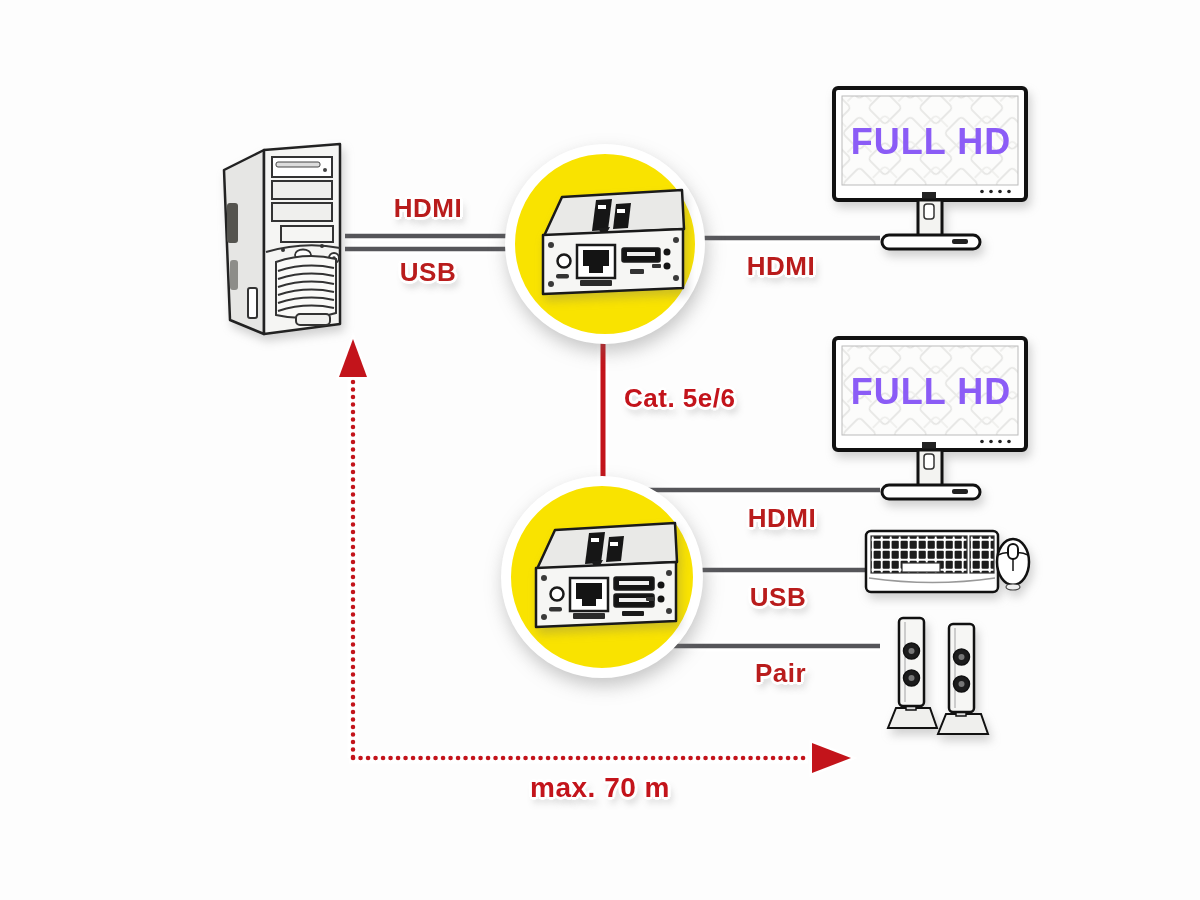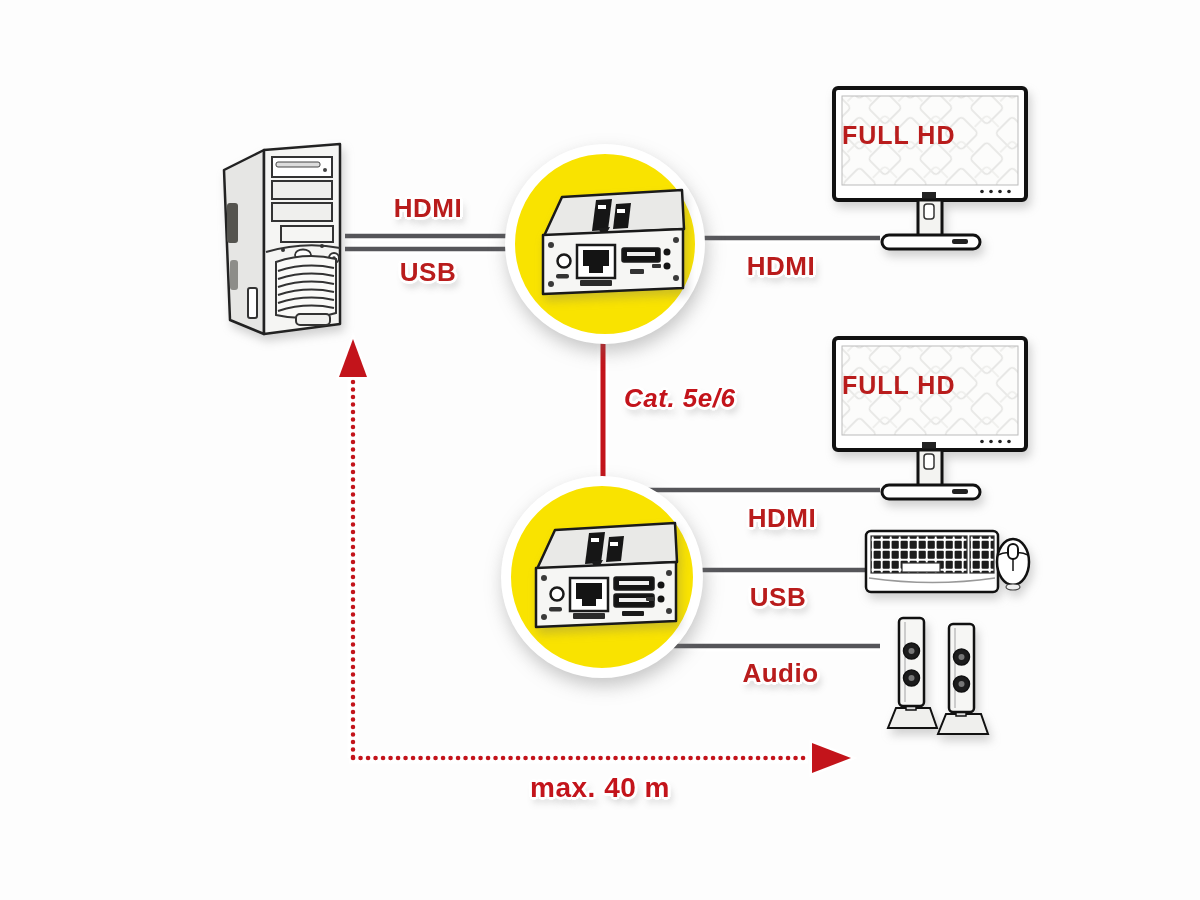--- a/index.html
+++ b/index.html
@@ -13,22 +13,22 @@
   .lbl{
     position:absolute;font-weight:700;color:#b91c1c;font-size:26px;
     text-align:center;letter-spacing:0.5px;white-space:nowrap;
     text-shadow:-2px -2px 0 #fff,2px -2px 0 #fff,-2px 2px 0 #fff,2px 2px 0 #fff,
                  0 -3px 0 #fff,0 3px 0 #fff,-3px 0 0 #fff,3px 0 0 #fff,
                  0 0 6px #fff,3px 6px 7px rgba(90,90,90,0.35);
   }
   .red{color:#C3141B;}
   .cable-lbl{text-align:left;line-height:1.25;font-size:26px;}
   .fullhd{
-    position:absolute;width:178px;text-align:left;font-weight:700;
-    font-size:25px;letter-spacing:1px;color:#b91c1c;white-space:nowrap;
+    position:absolute;width:178px;text-align:center;font-weight:700;
+    font-size:36px;letter-spacing:1px;color:#8b5cf6;white-space:nowrap;
   }
   .dist{font-size:28px;}
 </style>
 </head>
 <body>
 
 <div id="stage">
 
 <svg id="diagram-svg" width="1200" height="900" viewBox="0 0 1200 900">
   <defs>
@@ -213,26 +213,26 @@
     <line x1="353" y1="758" x2="808" y2="758" stroke="#C3141B" stroke-width="4.5" stroke-dasharray="0.1 7.4" stroke-linecap="round"></line>
     <polygon points="353,339 339,377 367,377" fill="#C3141B" stroke="#fff" stroke-width="5" paint-order="stroke"></polygon>
     <polygon points="851,758 812,743 812,773" fill="#C3141B" stroke="#fff" stroke-width="5" paint-order="stroke"></polygon>
   </g>
 </svg>
 
 <div class="lbl" style="left:368px;top:193px;width:120px;">HDMI</div>
 <div class="lbl" style="left:368px;top:257px;width:120px;">USB</div>
 <div class="lbl" style="left:721px;top:251px;width:120px;">HDMI</div>
 
-<div class="lbl red cable-lbl" style="left:624px;top:382px;font-style:italic;">
+<div class="lbl red cable-lbl" style="left:624px;top:382px;">
   <div>Cat. 5e/6</div>
 </div>
 
 <div class="lbl" style="left:722px;top:503px;width:120px;">HDMI</div>
 <div class="lbl" style="left:718px;top:582px;width:120px;">USB</div>
-<div class="lbl" style="left:718px;top:658px;width:125px;">Audio</div>
-
-<div class="lbl red dist" style="left:490px;top:772px;width:220px;">max. 40 m</div>
+<div class="lbl" style="left:718px;top:658px;width:125px;">Pair</div>
+
+<div class="lbl red dist" style="left:490px;top:772px;width:220px;">max. 70 m</div>
 
 <div class="fullhd" style="left:842px;top:121px;">FULL HD</div>
 <div class="fullhd" style="left:842px;top:371px;">FULL HD</div>
 
 </div>
 
 </body></html>

